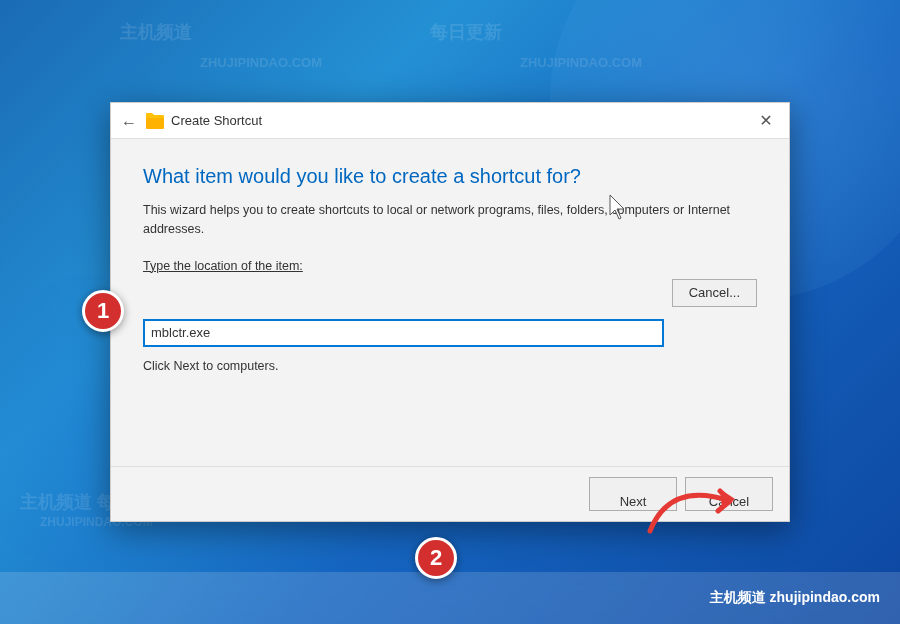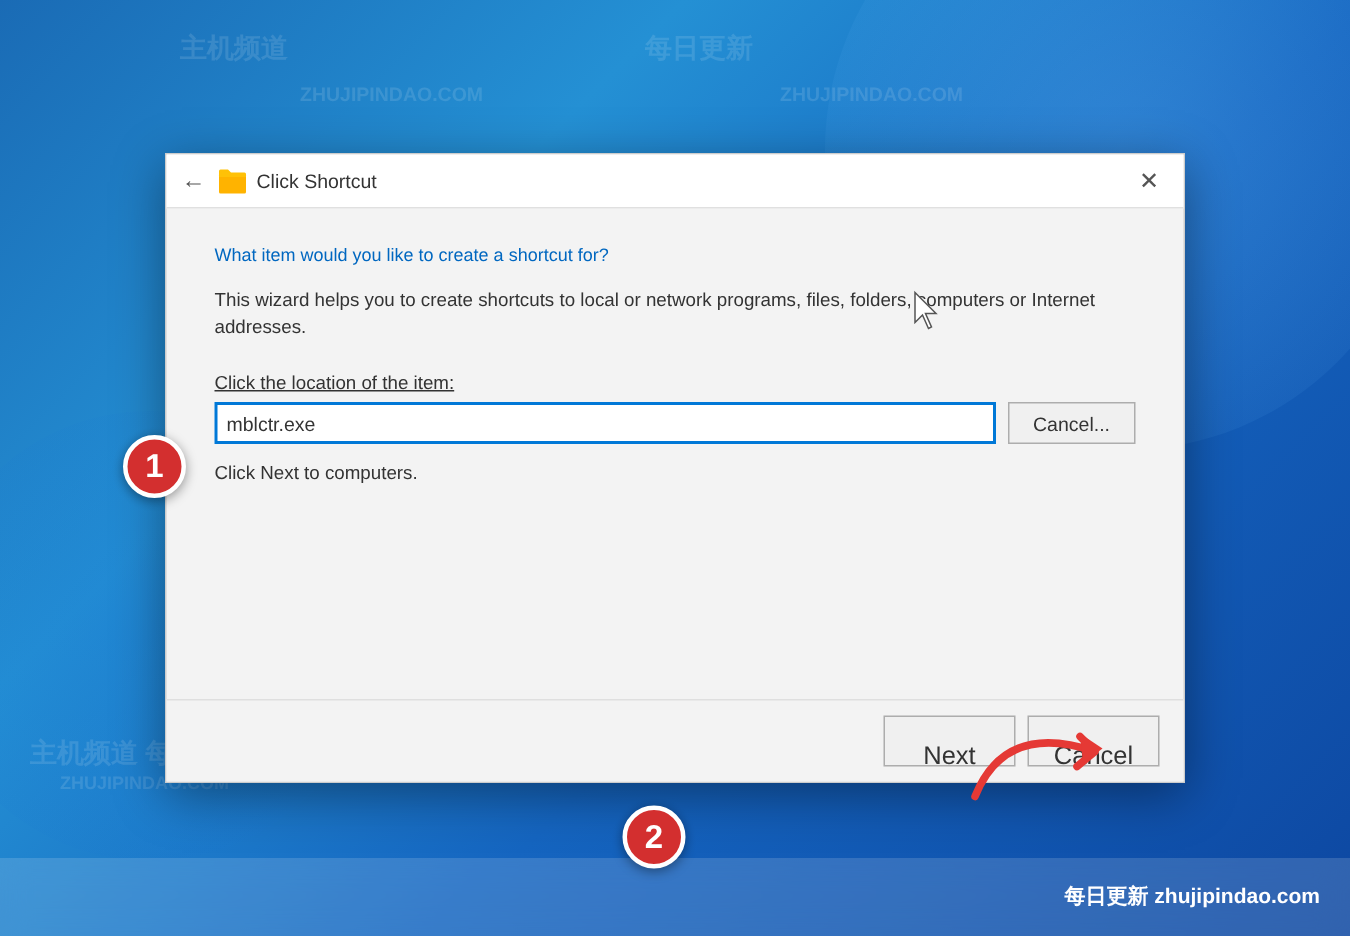--- a/index.html
+++ b/index.html
@@ -152,21 +152,21 @@
       margin-right: -8px;
     }
 
     
     .dialog-content {
       padding: 24px 32px 16px 32px;
       flex: 1;
     }
 
     .dialog-heading {
-      font-size: 12px;
+      font-size: 20px;
       color: #0067c0;
       font-weight: 400;
       margin-bottom: 12px;
       line-height: 1.3;
     }
 
     .dialog-description {
       font-size: 12.5px;
       color: #333;
       line-height: 1.5;
@@ -189,20 +189,21 @@
     .location-input {
       flex: 1;
       height: 28px;
       border: 2px solid #0078d7;
       padding: 0 6px;
       font-size: 13px;
       font-family: 'Segoe UI', Arial, sans-serif;
       outline: none;
       background: white;
       color: #333;
+      margin-top: 40px;
     }
 
     .browse-button {
       height: 28px;
       padding: 0 16px;
       background: #f0f0f0;
       border: 1px solid #adadad;
       font-size: 13px;
       cursor: pointer;
       font-family: 'Segoe UI', Arial, sans-serif;
@@ -221,21 +222,21 @@
       padding: 10px 16px;
       display: flex;
       justify-content: flex-end;
       gap: 8px;
     }
 
     .footer-button {
       height: 30px;
       min-width: 88px;
       padding: 16px 16px;
-      font-size: 17px;
+      font-size: 13px;
       cursor: pointer;
       font-family: 'Segoe UI', Arial, sans-serif;
       border: 1px solid #adadad;
       background: #f0f0f0;
       color: #333;
     }
 
     .footer-button.primary {
       background: #f0f0f0;
     }
@@ -314,21 +315,21 @@
   <div class="bg-watermark wm8">ZHUJIPINDAO.COM</div>
   <div class="bg-watermark wm9">主机频道</div>
   <div class="bg-watermark wm10">每日更新</div>
   <div class="bg-watermark wm11">主机 频道</div>
   <div class="bg-watermark wm12">ZHUJIPINDAO.COM</div>
   <div class="bg-watermark wm13">主机频道 每日更新</div>
   <div class="bg-watermark wm14">ZHUJIPINDAO.COM</div>
 </div>
 
 <div class="bottom-bar">
-  <span class="bottom-site-text">每日更新 zhujipindao.com</span>
+  <span class="bottom-site-text">主机频道 zhujipindao.com</span>
 </div>
 
 <div class="badge badge-1">
   <span>1</span>
 </div>
 
 <div class="badge badge-2">
   <span>2</span>
 </div>
 
@@ -350,31 +351,31 @@
 
     <div class="dialog-titlebar">
       <div class="titlebar-back">←</div>
 
       <div class="titlebar-icon">
         <svg viewBox="0 0 20 20" fill="none" xmlns="http://www.w3.org/2000/svg">
           <rect x="1" y="5" width="18" height="13" rx="1" fill="#FFB300"></rect>
           <path d="M1 7h18V5a1 1 0 00-1-1H9L7 2H2a1 1 0 00-1 1v4z" fill="#FFC107"></path>
         </svg>
       </div>
-      <span class="titlebar-text">Click Shortcut</span>
+      <span class="titlebar-text">Create Shortcut</span>
       <div class="titlebar-close">✕</div>
     </div>
 
     <div class="dialog-content">
 
       <div class="dialog-heading">What item would you like to create a shortcut for?</div>
 
       <div class="dialog-description">This wizard helps you to create shortcuts to local or network programs, files, folders, computers or Internet addresses.</div>
 
-      <div class="field-label">Click the location of the item:</div>
+      <div class="field-label">Type the location of the item:</div>
 
       <div class="input-row">
         <input class="location-input" type="text" value="mblctr.exe" style="">
         <button class="browse-button">Cancel...</button>
       </div>
 
       <div class="hint-text">Click Next to computers.</div>
 
     </div>
 

